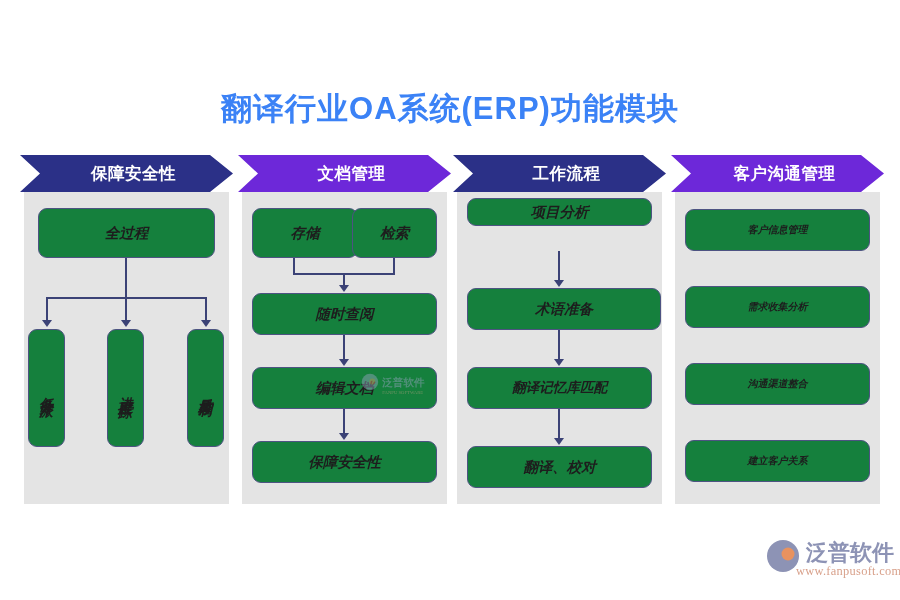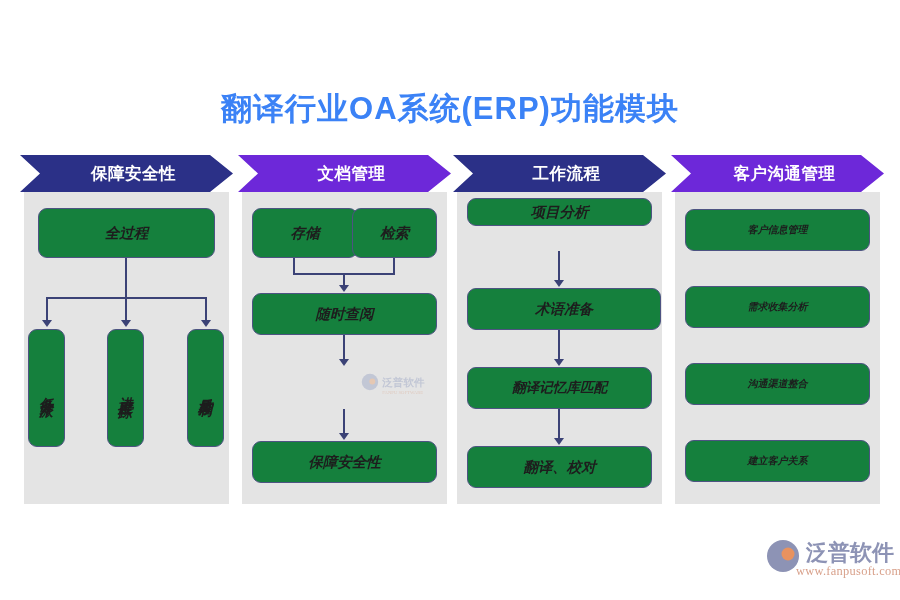--- a/index.html
+++ b/index.html
@@ -167,20 +167,21 @@
       <div class="ln v" style="left:51px;top:66px;height:16px;"></div>
       <div class="ln v" style="left:151px;top:66px;height:16px;"></div>
       <div class="ln h" style="left:51px;top:81px;width:102px;"></div>
       <div class="ln v" style="left:101px;top:81px;height:13px;"></div>
       <div class="arrow" style="left:97px;top:93px;"></div>
 
       <div class="node" style="left:10px;top:101px;width:185px;height:42px;">随时查阅</div>
       <div class="ln v" style="left:101px;top:143px;height:25px;"></div>
       <div class="arrow" style="left:97px;top:167px;"></div>
 
+      <div class="node" style="left:10px;top:175px;width:185px;height:42px;">编辑文档</div>
       <div class="ln v" style="left:101px;top:217px;height:25px;"></div>
       <div class="arrow" style="left:97px;top:241px;"></div>
 
       <div class="node" style="left:10px;top:249px;width:185px;height:42px;">保障安全性</div>
 
       <div class="wm">
         <svg viewBox="0 0 150 42" width="88" height="26" aria-hidden="true">
           <circle cx="17" cy="16" r="14" fill="#9aa4c4"></circle>
           <path d="M17 4 A12 12 0 0 0 17 28 A8 8 0 0 1 17 4 Z" fill="#f4f4f6"></path>
           <circle cx="21" cy="15" r="5" fill="#e8a77a"></circle>

